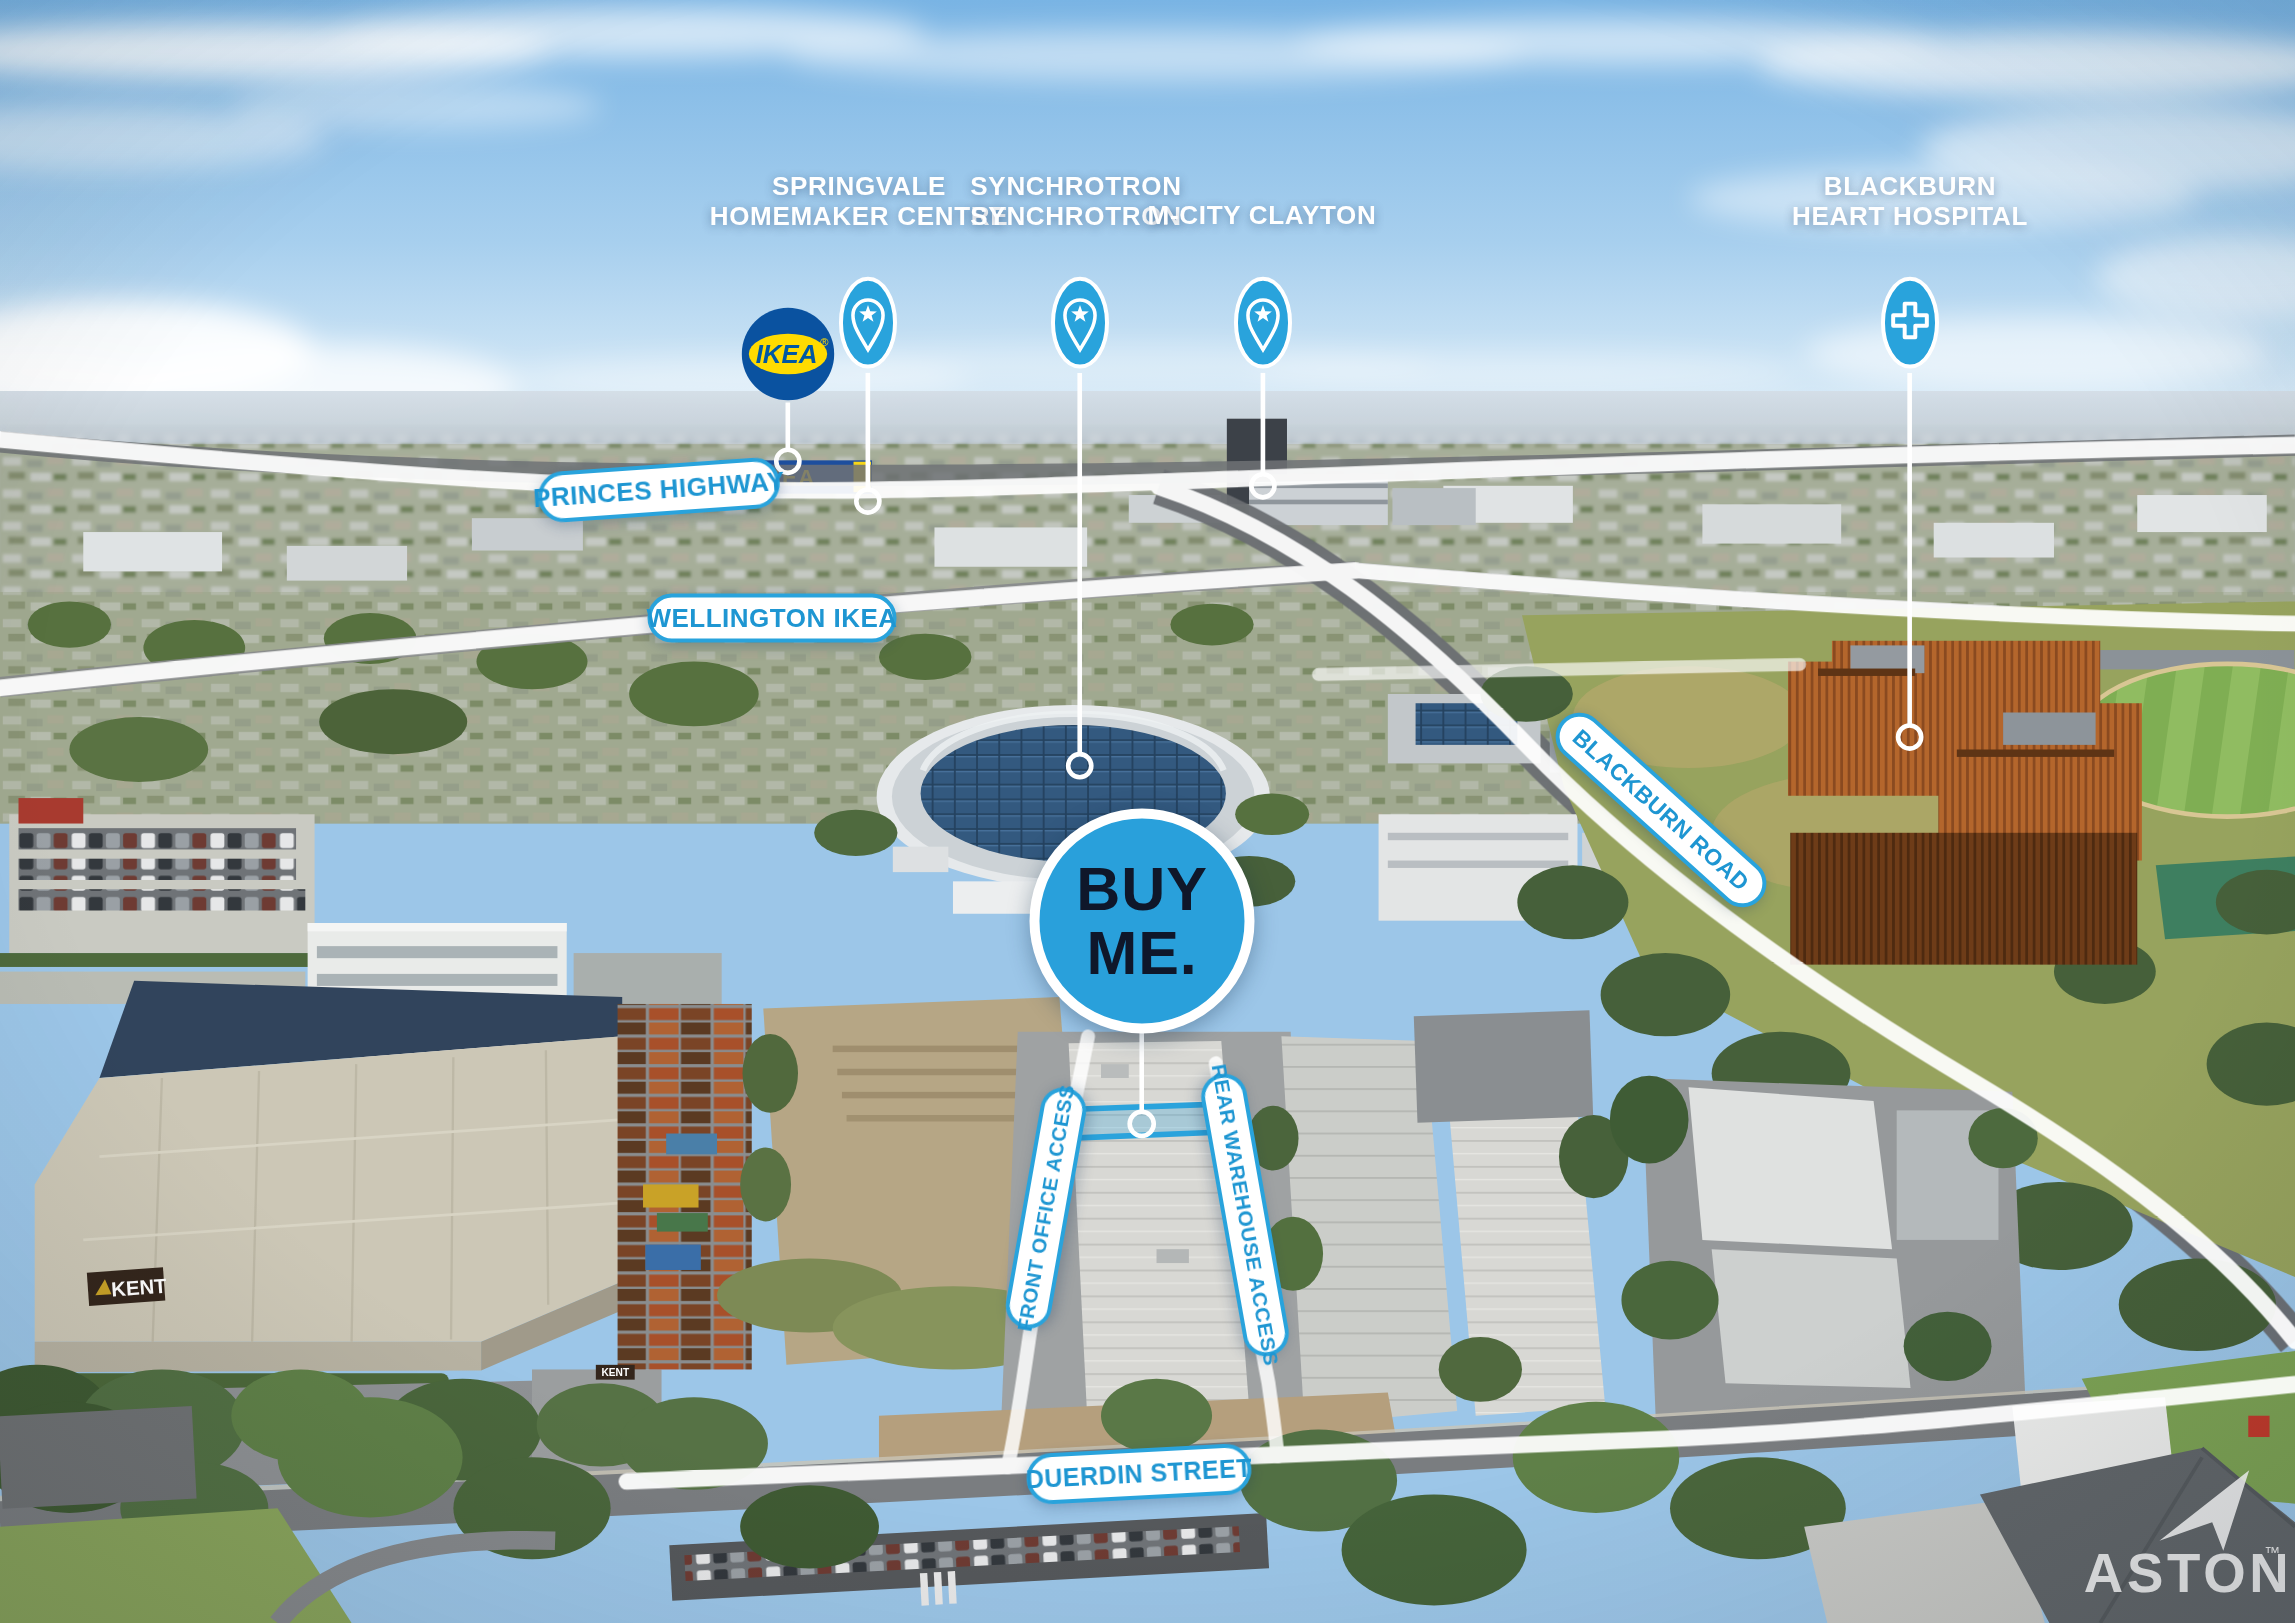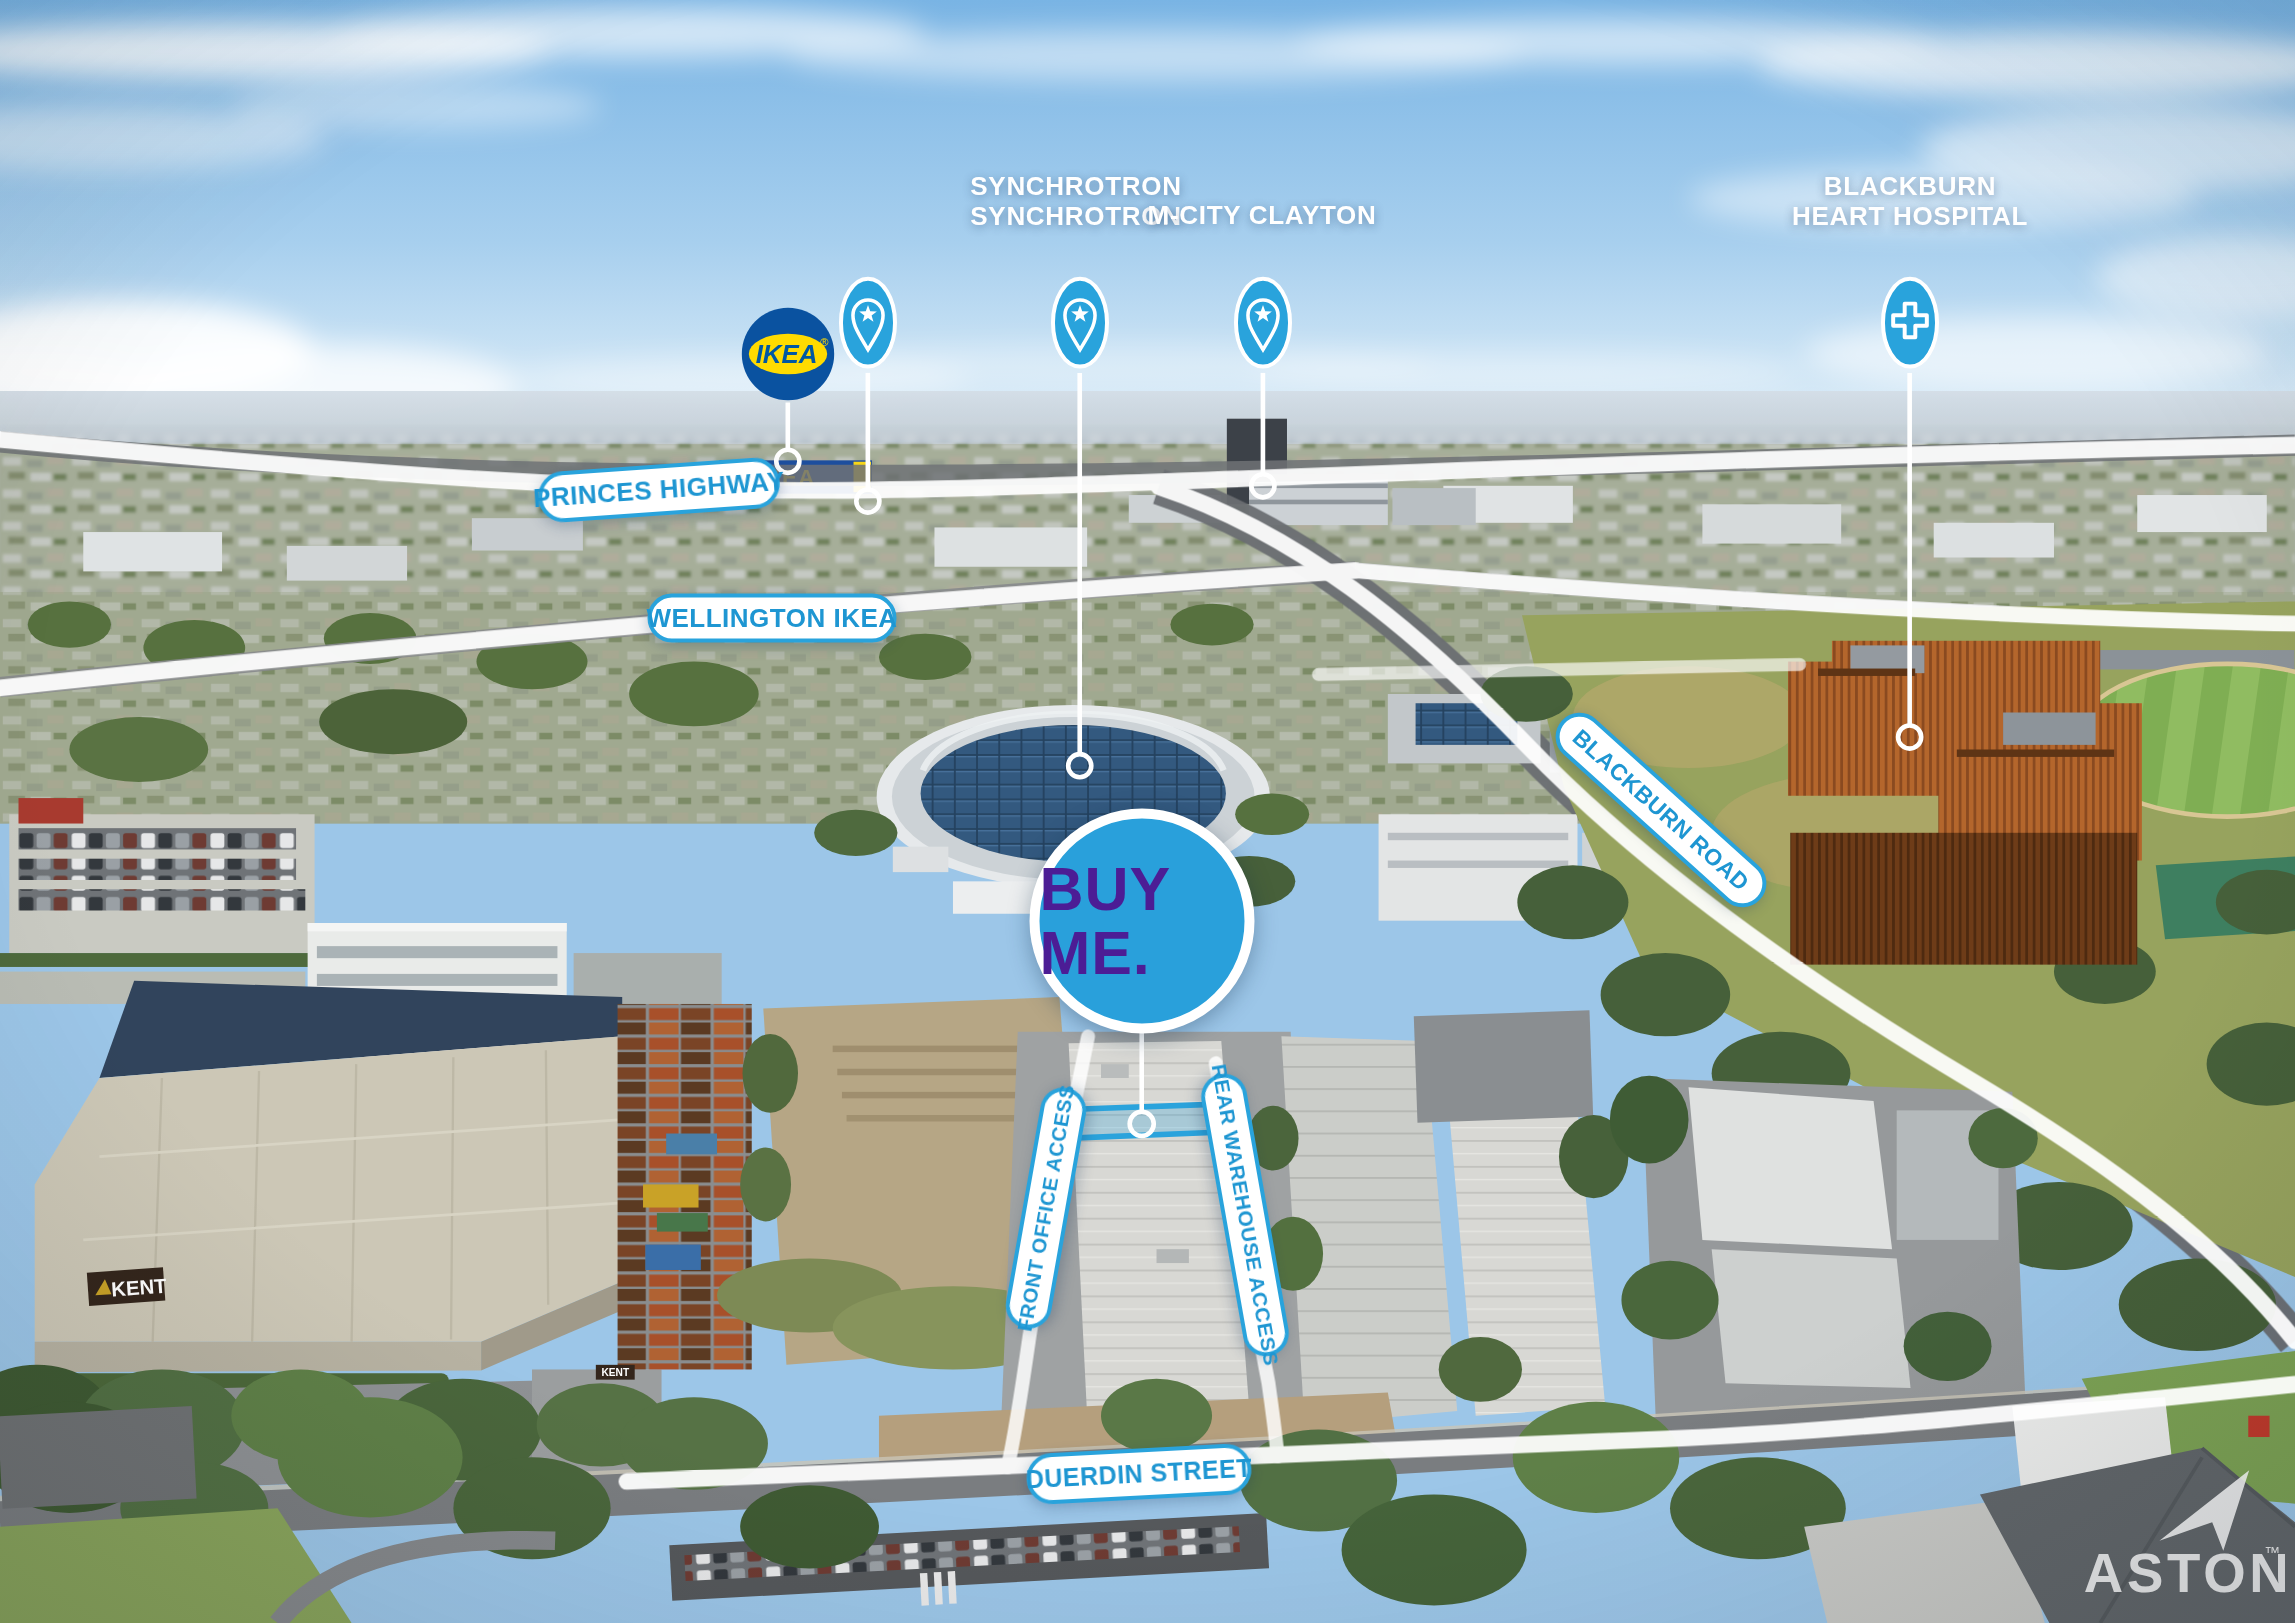--- a/index.html
+++ b/index.html
@@ -12,21 +12,21 @@
   .pin{position:absolute;width:62px;height:99px;transform:translate(-50%,-50%);}
   .pin svg{width:100%;height:100%;display:block;}
   .ikea-badge{position:absolute;width:98px;height:98px;transform:translate(-50%,-50%);}
   .ikea-badge svg{width:100%;height:100%;display:block;}
   .pill{position:absolute;display:flex;align-items:center;justify-content:center;
         background:#fff;border:4.2px solid #29A3DC;border-radius:32px;color:#1E96D2;
         font-weight:700;letter-spacing:0.5px;white-space:nowrap;
         box-shadow:0 3.7px 14px rgba(25,55,90,.28);}
   .buyme{position:absolute;width:205px;height:205px;transform:translate(-50%,-50%);
          border-radius:50%;background:#29A0DB;border:10.2px solid #fff;display:flex;
-         flex-direction:column;align-items:flex-start;justify-content:center;color:#4c1d95;
+         flex-direction:column;align-items:center;justify-content:center;color:#0f172a;
          font-weight:700;font-size:61px;line-height:1.04;letter-spacing:0.9px;
          box-shadow:0 5.6px 22px rgba(15,45,75,.35);}
 </style>
 </head>
 <body>
 
 <div id="stage">
 
 <svg class="bg" viewBox="0 0 4961 3508" preserveAspectRatio="none">
   <defs>
@@ -398,20 +398,24 @@
   <g stroke="#ffffff" fill="none" stroke-width="10">
     <circle cx="1703" cy="997" r="25"></circle>
     <circle cx="1876" cy="1083" r="25"></circle>
     <circle cx="2334" cy="1655" r="25"></circle>
     <circle cx="2730" cy="1050" r="25"></circle>
     <circle cx="4128" cy="1593" r="25"></circle>
     <circle cx="2468" cy="2429" r="26"></circle>
   </g>
 </svg>
 
+<div class="mlabel" style="left:859px;top:202px;">
+  <div>SPRINGVALE</div>
+  <div>HOMEMAKER CENTRE</div>
+</div>
 <div class="mlabel" style="left:1076px;top:202px;">
   <div>SYNCHROTRON</div>
   <div>SYNCHROTRON</div>
 </div>
 <div class="mlabel" style="left:1262px;top:216px;">
   <div>M-CITY CLAYTON</div>
 </div>
 <div class="mlabel" style="left:1910px;top:202px;">
   <div>BLACKBURN</div>
   <div>HEART HOSPITAL</div>

